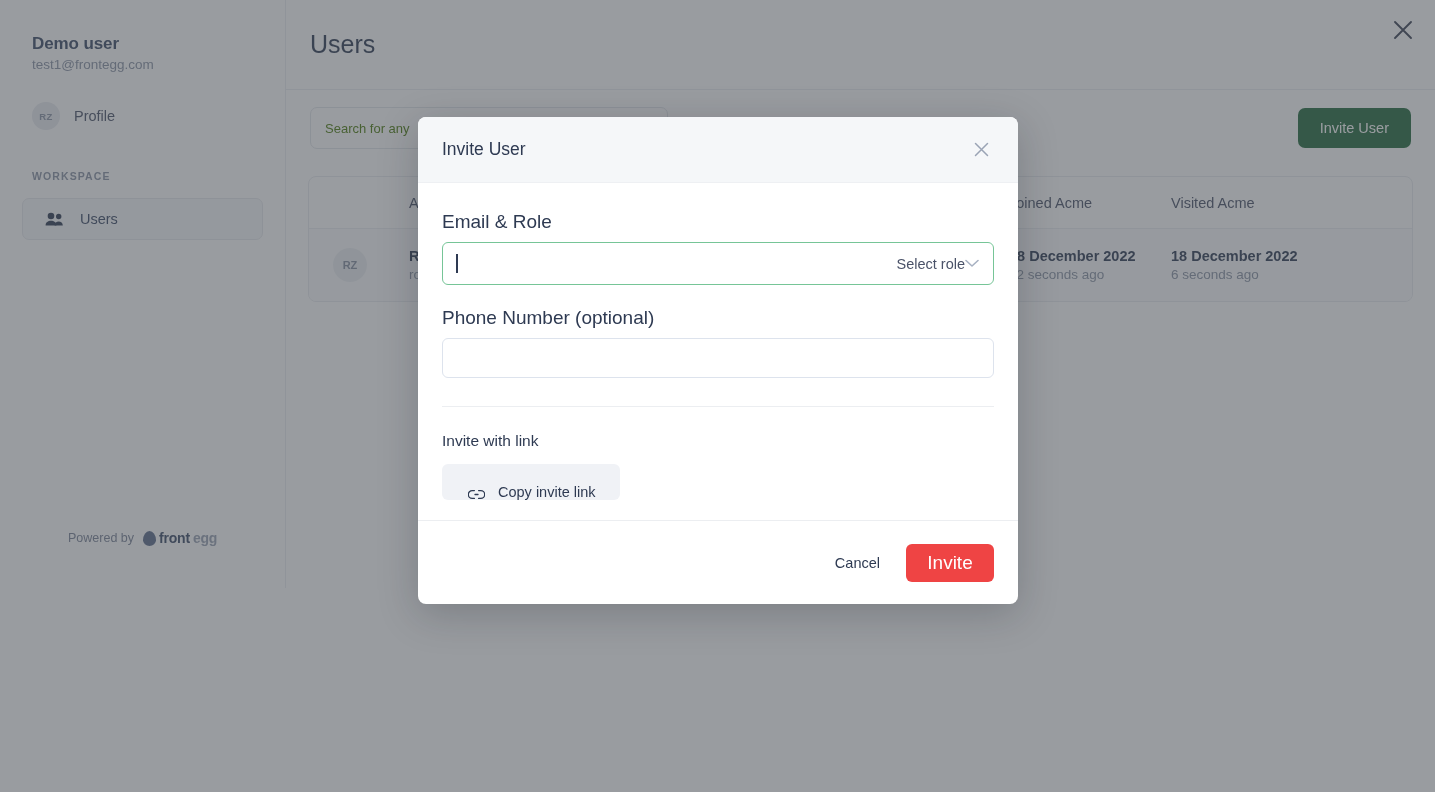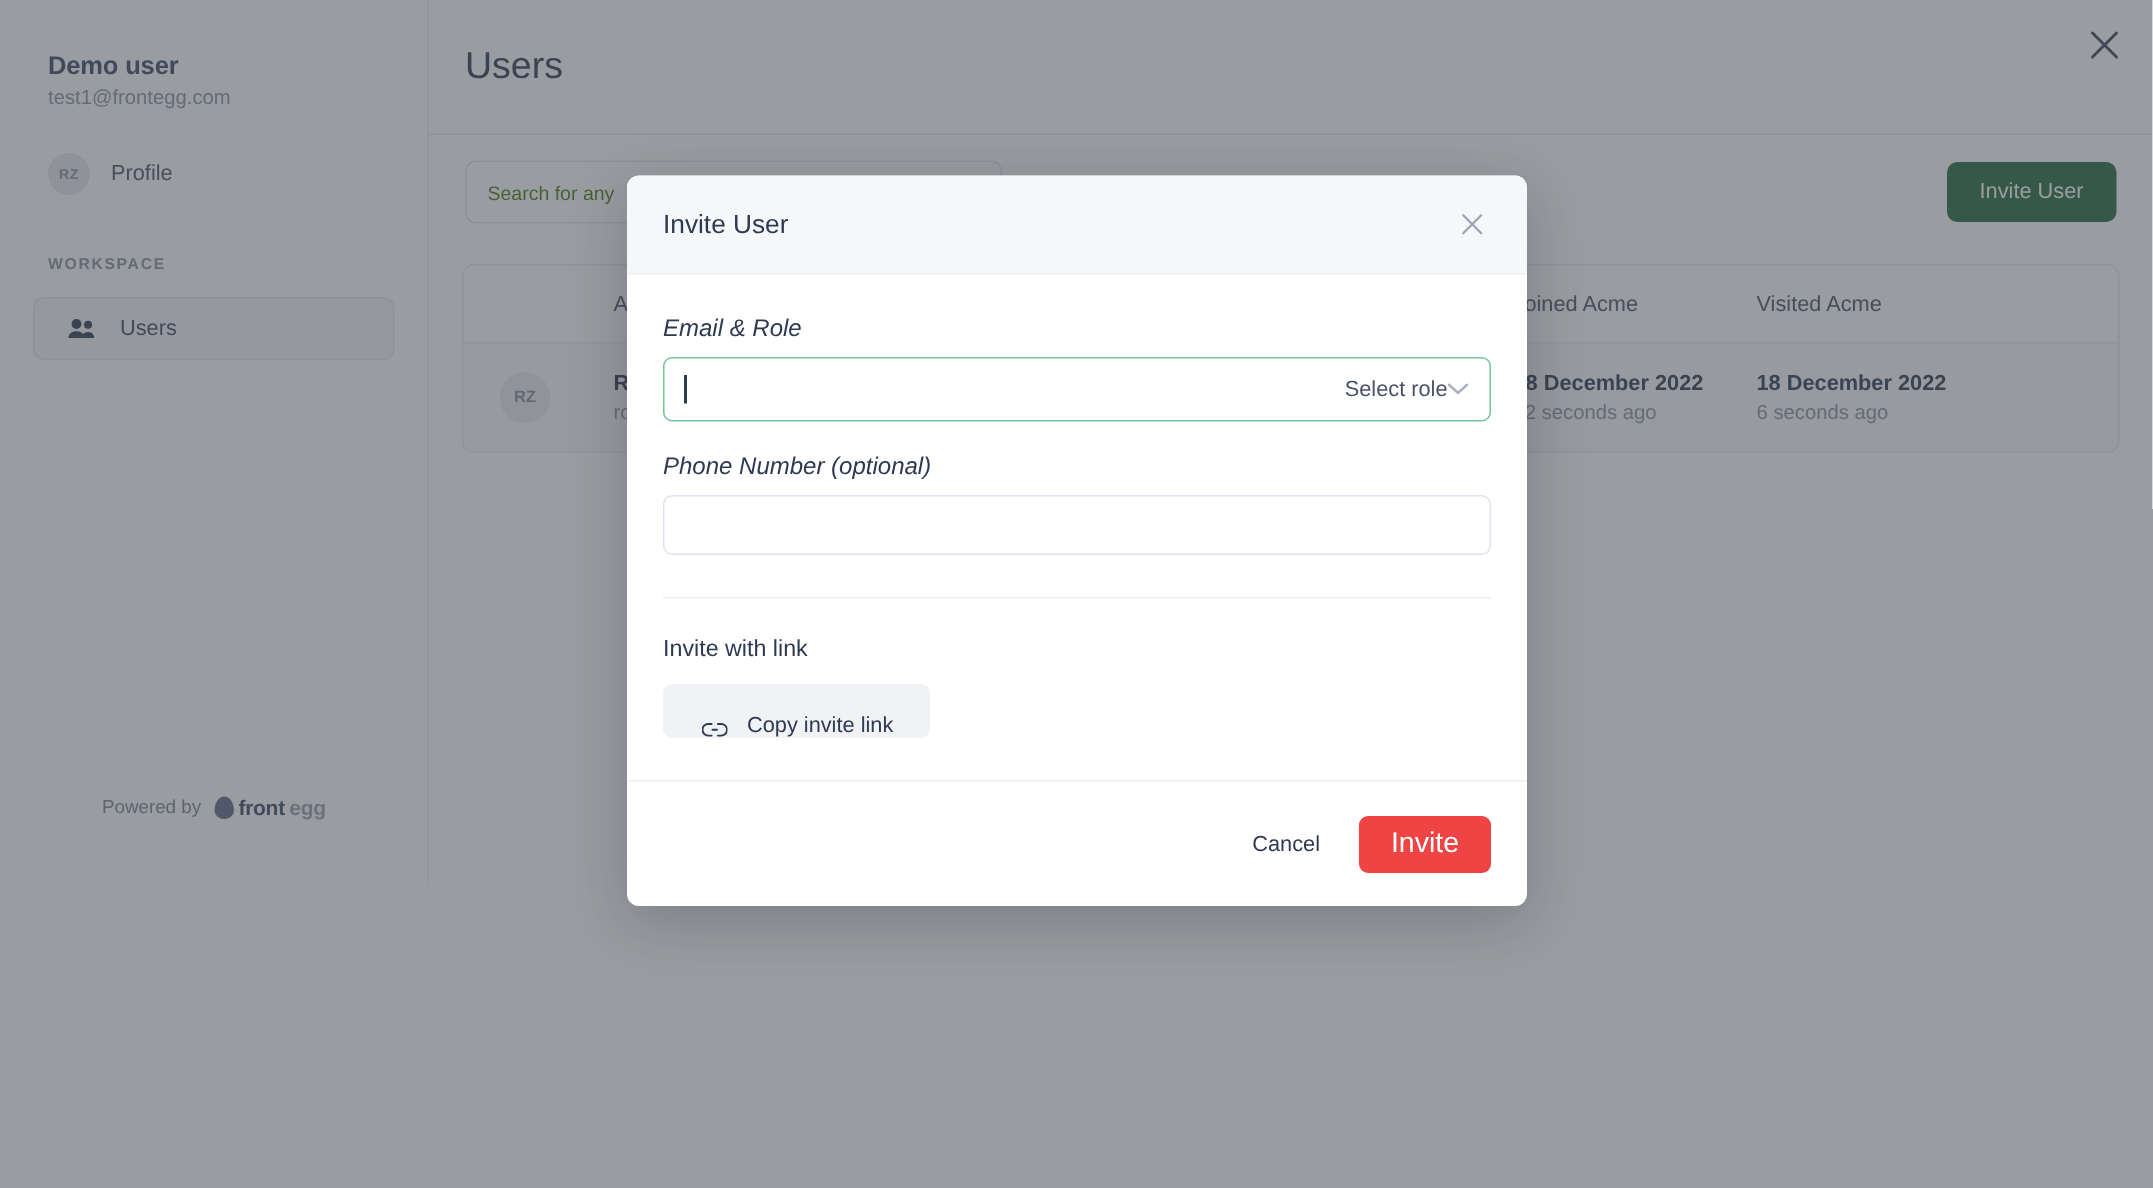--- a/index.html
+++ b/index.html
@@ -144,21 +144,21 @@
     display: flex; align-items: center; justify-content: space-between;
     padding: 0 24px;
   }
   .modal-title { font-size: 17.5px; color: #2e3a52; }
   .modal-close {
     width: 26px; height: 26px; cursor: pointer;
     display: flex; align-items: center; justify-content: center;
   }
   .modal-body { flex: 1; padding: 28px 24px 0 24px; }
   .field-label {
-    font-size: 16px; color: #2e3a52; margin-bottom: 9px; font-style: italic;
+    font-size: 19px; color: #2e3a52; margin-bottom: 9px;
   }
   .input-row {
     height: 43px; border: 1.5px solid #76c597; border-radius: 6px;
     display: flex; align-items: center; justify-content: space-between;
     padding: 0 14px 0 13px; background: #fff;
   }
   .caret {
     width: 1.5px; height: 19px; background: #2e3a52;
   }
   .role-select {

